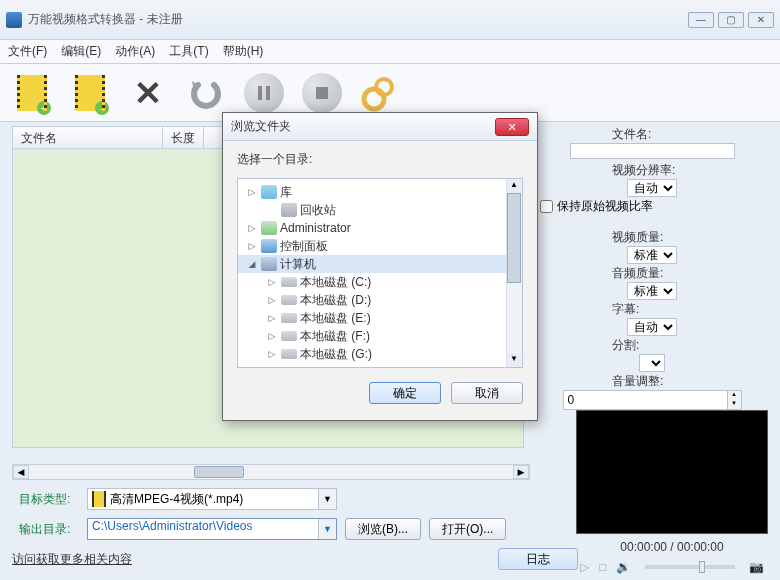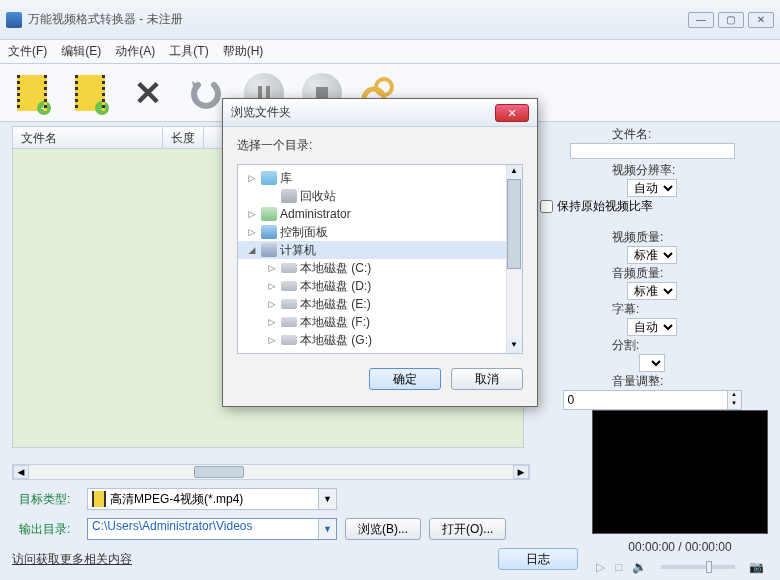--- a/index.html
+++ b/index.html
@@ -63,30 +63,30 @@
 .type-select-arrow { position: absolute; right: 0; width: 18px; height: 100%; border-left: 1px solid #b8c4d2; background: #eef2f7; text-align: center; line-height: 20px; font-size: 9px; }
 .path-input { width: 250px; height: 22px; border: 1px solid #7a97c1; background: #fff; padding: 0 4px; color: #2066c5; position: relative; }
 .path-input-arrow { position: absolute; right: 0; top:0; width: 18px; height: 100%; border-left: 1px solid #b8c4d2; background: #eef2f7; text-align: center; line-height: 20px; font-size: 9px; }
 .small-btn { height: 22px; padding: 0 12px; border: 1px solid #9aa9bd; background: linear-gradient(#fdfdfe,#e3e9f0); border-radius: 3px; cursor: pointer; }
 
 .footer-row { display: flex; align-items: center; gap: 26px; }
 .footer-link { color: #333; text-decoration: underline; cursor: pointer; }
 .log-btn { width: 80px; height: 22px; border: 1px solid #8fb4e6; background: linear-gradient(#eaf3ff,#cfe3fb); border-radius: 3px; cursor: pointer; margin-left: 340px; }
 
 
-.preview-panel { position: absolute; right: 12px; bottom: 6px; width: 176px; }
+.preview-panel { position: absolute; right: 12px; bottom: 6px; width: 192px; }
 .preview-video { width: 100%; height: 124px; background: #000; border: 1px solid #555; }
 .preview-time { text-align: center; color: #333; margin: 6px 0; }
 .play-controls { display: flex; align-items: center; gap: 10px; padding: 0 4px; }
 .play-btn { color: #9ea8b3; cursor: pointer; }
 .slider-track { flex: 1; height: 4px; background: #cbd5e0; position: relative; margin: 0 4px; }
 .slider-thumb { position: absolute; left: 60%; top: -4px; width: 6px; height: 12px; background: #e6edf6; border: 1px solid #9aa9bd; }
 
 
-.dialog { position: absolute; left: 222px; top: 98px; width: 316px; background: #f2f2f2; border: 1px solid #666; box-shadow: 2px 3px 12px rgba(0,0,0,0.35); }
+.dialog { position: absolute; left: 222px; top: 112px; width: 316px; background: #f2f2f2; border: 1px solid #666; box-shadow: 2px 3px 12px rgba(0,0,0,0.35); }
 .dialog-titlebar { height: 28px; background: linear-gradient(#fdfdfe,#e3ebf4); border-bottom: 1px solid #c4d0dd; display: flex; align-items: center; padding: 0 8px; }
 .dialog-title { flex: 1; color: #333; }
 .dialog-close { width: 34px; height: 18px; background: linear-gradient(#e68,#c33); border: 1px solid #a22; border-radius: 3px; color: #fff; font-size: 11px; text-align: center; line-height: 16px; cursor: pointer; }
 .dialog-body { padding: 10px 14px; }
 .dialog-label { margin-bottom: 10px; color: #333; }
 .tree-box { border: 1px solid #b8c4d2; background: #fff; height: 190px; overflow: hidden; padding: 4px 0; position: relative; }
 .tree-scroll { position:absolute; right:0; top:0; width:16px; height:100%; background:#f0f2f5; border-left:1px solid #dde; }
 .tree-scroll-thumb { position:absolute; top:14px; width:14px; left:0; height:90px; background:#cbd5e0; border:1px solid #9aa9bd; }
 .tree-scroll-arrow { position:absolute; width:14px; height:14px; left:0; background:#e6edf6; font-size:8px; text-align:center; line-height:12px; }
 .tree-scroll-arrow.up{top:0} .tree-scroll-arrow.down{bottom:0}

